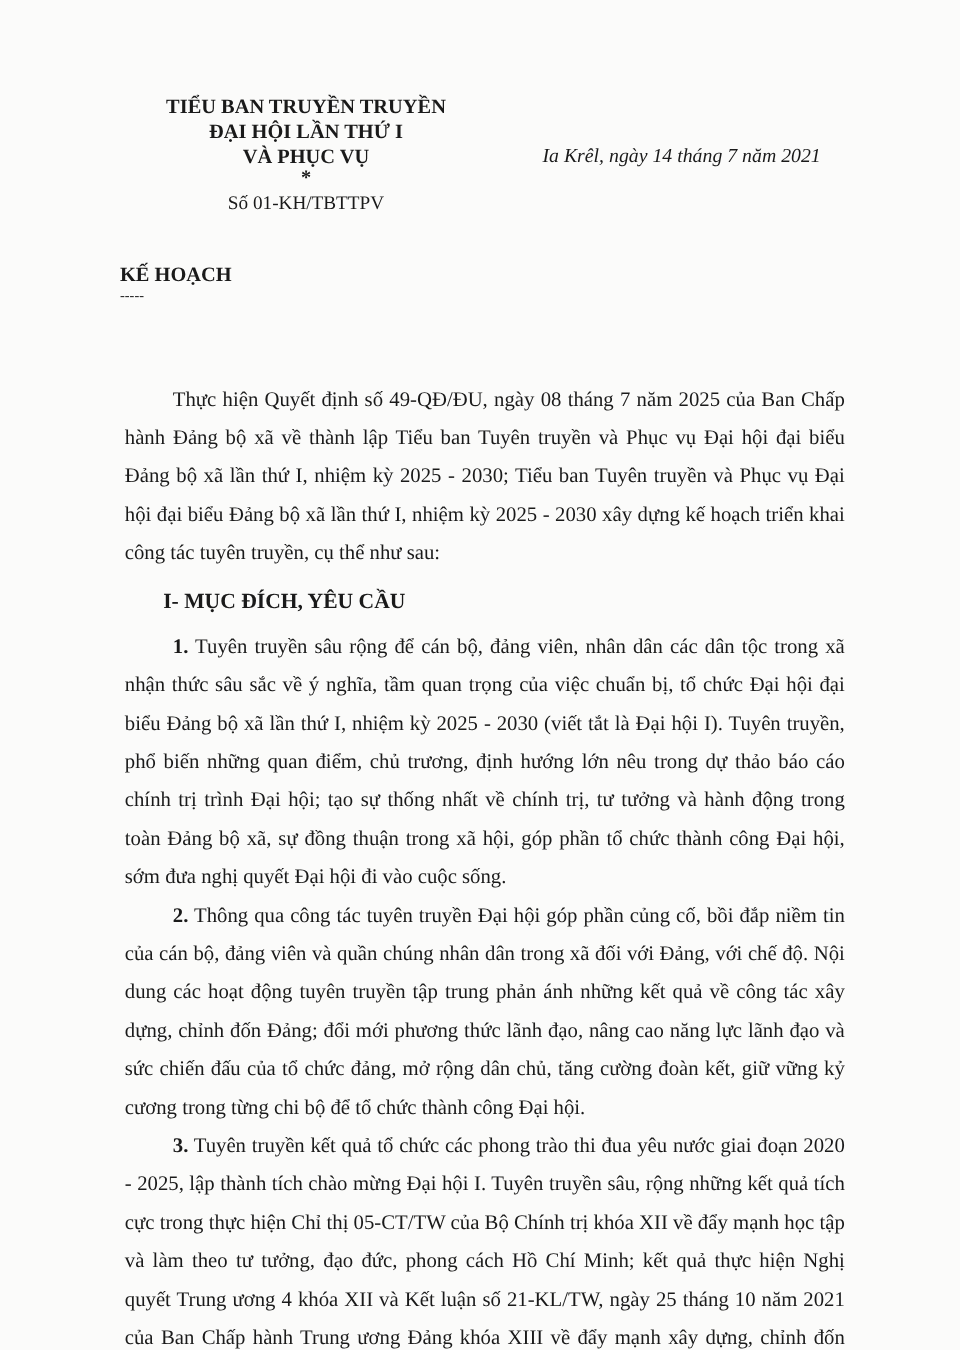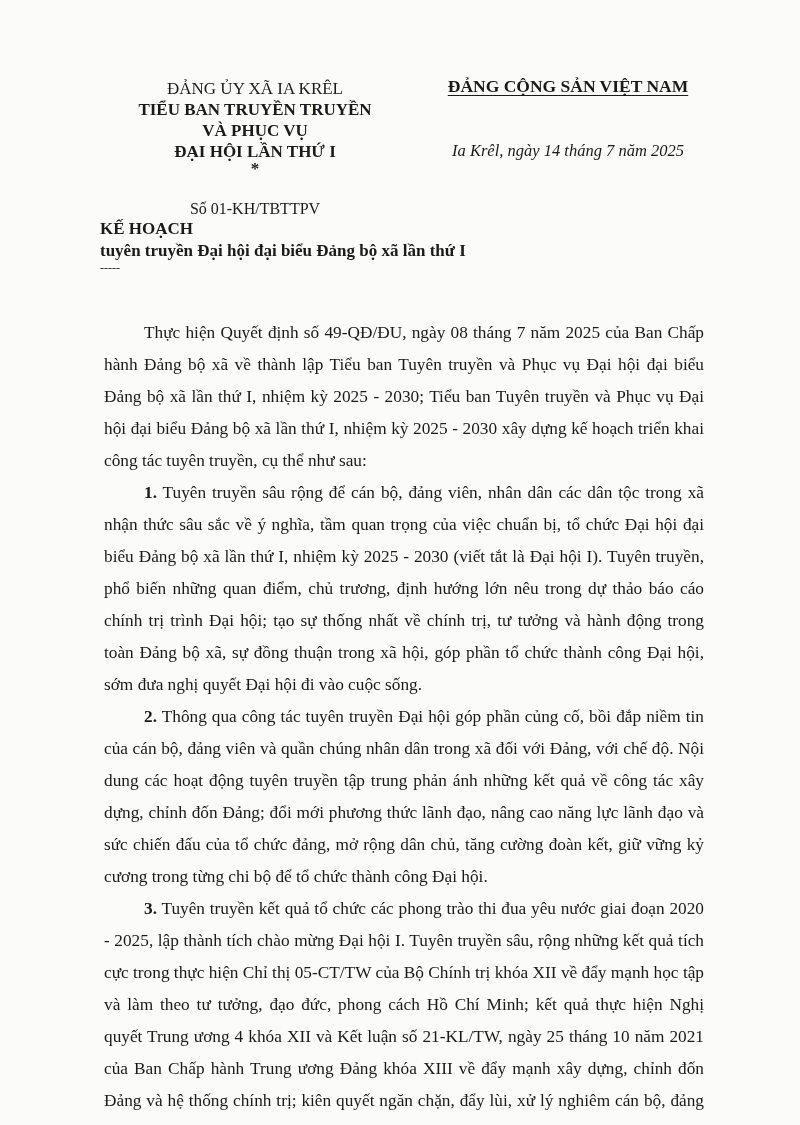--- a/index.html
+++ b/index.html
@@ -11,21 +11,21 @@
       position: relative;
     }
     .page { position: absolute; left: 0; top: 0; width: 800px; height: 1125px; }
     .left-header {
       position: absolute; left: 110px; top: 78px; width: 290px;
       text-align: center; font-size: 17px; line-height: 21px;
     }
     .left-header .org { font-weight: normal; }
     .left-header .bold { font-weight: bold; }
     .left-header .star { font-weight: bold; line-height: 14px; margin-top: 0px; }
-    .left-header .number { margin-top: 22px; font-size: 16px; }
+    .left-header .number { margin-top: 4px; font-size: 16px; }
     .right-header {
       position: absolute; left: 418px; top: 76px; width: 300px; text-align: center;
     }
     .right-header .party {
       font-weight: bold; font-size: 17.5px; text-decoration: underline; text-underline-offset: 3px;
     }
     .right-header .date { font-style: italic; font-size: 16.5px; margin-top: 44px; }
     .title-block {
       position: absolute; left: 100px; top: 218px; width: 620px; 
       font-weight: bold; font-size: 17px; line-height: 22px;
@@ -41,39 +41,37 @@
       margin: 8px 0 6px 0; font-size: 18px; font-weight: bold; text-indent: 32px;
     }
     .body-text b { font-weight: bold; }
   </style>
 </head>
 <body>
 
 <div class="page">
 
   <div class="left-header">
-    <div class="org">ĐẢNG ỦY XÃ IA KRÊL</div>
     <div class="bold">TIỂU BAN TRUYỀN TRUYỀN</div>
+    <div class="bold">ĐẠI HỘI LẦN THỨ I</div>
     <div class="bold">VÀ PHỤC VỤ</div>
-    <div class="bold">ĐẠI HỘI LẦN THỨ I</div>
     <div class="star">*</div>
     <div class="number">Số 01-KH/TBTTPV</div>
   </div>
 
   <div class="right-header">
-    <div class="party">ĐẢNG CỘNG SẢN VIỆT NAM</div>
-    <div class="date">Ia Krêl, ngày 14 tháng 7 năm 2025</div>
+    <div class="date">Ia Krêl, ngày 14 tháng 7 năm 2021</div>
   </div>
 
   <div class="title-block">
     <div>KẾ HOẠCH</div>
-    <div>tuyên truyền Đại hội đại biểu Đảng bộ xã lần thứ  I</div>
     <div class="sep">-----</div>
   </div>
 
   <div class="body-text">
     <p>Thực hiện Quyết định số 49-QĐ/ĐU, ngày 08 tháng 7 năm 2025 của Ban Chấp hành Đảng bộ xã về thành lập Tiểu ban Tuyên truyền và Phục vụ Đại hội đại biểu Đảng bộ xã lần thứ I, nhiệm kỳ 2025 - 2030; Tiểu ban Tuyên truyền và Phục vụ Đại hội đại biểu Đảng bộ xã lần thứ I, nhiệm kỳ 2025 - 2030 xây dựng kế hoạch triển khai công tác tuyên truyền, cụ thể như sau:</p>
+    <h2>I- MỤC ĐÍCH, YÊU CẦU</h2>
     <p><b>1.</b><span> Tuyên truyền sâu rộng để cán bộ, đảng viên, nhân dân các dân tộc trong xã nhận thức sâu sắc về ý nghĩa, tầm quan trọng của việc chuẩn bị, tổ chức Đại hội đại biểu Đảng bộ xã lần thứ  I, nhiệm kỳ 2025 - 2030 (viết tắt là Đại hội I). Tuyên truyền, phổ biến những quan điểm, chủ trương, định hướng lớn nêu trong dự thảo báo cáo chính trị trình Đại hội; tạo sự thống nhất về chính trị, tư tưởng và hành động trong toàn Đảng bộ xã, sự đồng thuận trong xã hội, góp phần tổ chức thành công Đại hội, sớm đưa nghị quyết Đại hội đi vào cuộc sống.</span></p>
     <p class="gap"><b>2.</b><span> Thông qua công tác tuyên truyền Đại hội góp phần củng cố, bồi đắp niềm tin của cán bộ, đảng viên và quần chúng nhân dân trong xã đối với Đảng, với chế độ. Nội dung các hoạt động tuyên truyền tập trung phản ánh những kết quả về công tác xây dựng, chỉnh đốn Đảng; đổi mới phương thức lãnh đạo, nâng cao năng lực lãnh đạo và sức chiến đấu của tổ chức đảng, mở rộng dân chủ, tăng cường đoàn kết, giữ vững kỷ cương trong từng chi bộ để tổ chức thành công Đại hội.</span></p>
     <p class="gap"><b>3.</b><span> Tuyên truyền kết quả tổ chức các phong trào thi đua yêu nước giai đoạn 2020 - 2025, lập thành tích chào mừng Đại hội I. Tuyên truyền sâu, rộng những kết quả tích cực trong thực hiện Chỉ thị 05-CT/TW của Bộ Chính trị khóa XII về đẩy mạnh học tập và làm theo tư tưởng, đạo đức, phong cách Hồ Chí Minh; kết quả thực hiện Nghị quyết Trung ương 4 khóa XII và Kết luận số 21-KL/TW, ngày 25 tháng 10 năm 2021 của Ban Chấp hành Trung ương Đảng khóa XIII về đẩy mạnh xây dựng, chỉnh đốn Đảng và hệ thống chính trị; kiên quyết ngăn chặn, đẩy lùi, xử lý nghiêm cán bộ, đảng viên suy thoái về tư tưởng chính trị, đạo đức, lối sống, biểu hiện “tự diễn biến”, “tự chuyển hoá”, gắn với tổ chức tốt các hoạt động kỷ niệm các</span></p>
   </div>
 
 </div>
 
 </body></html>

